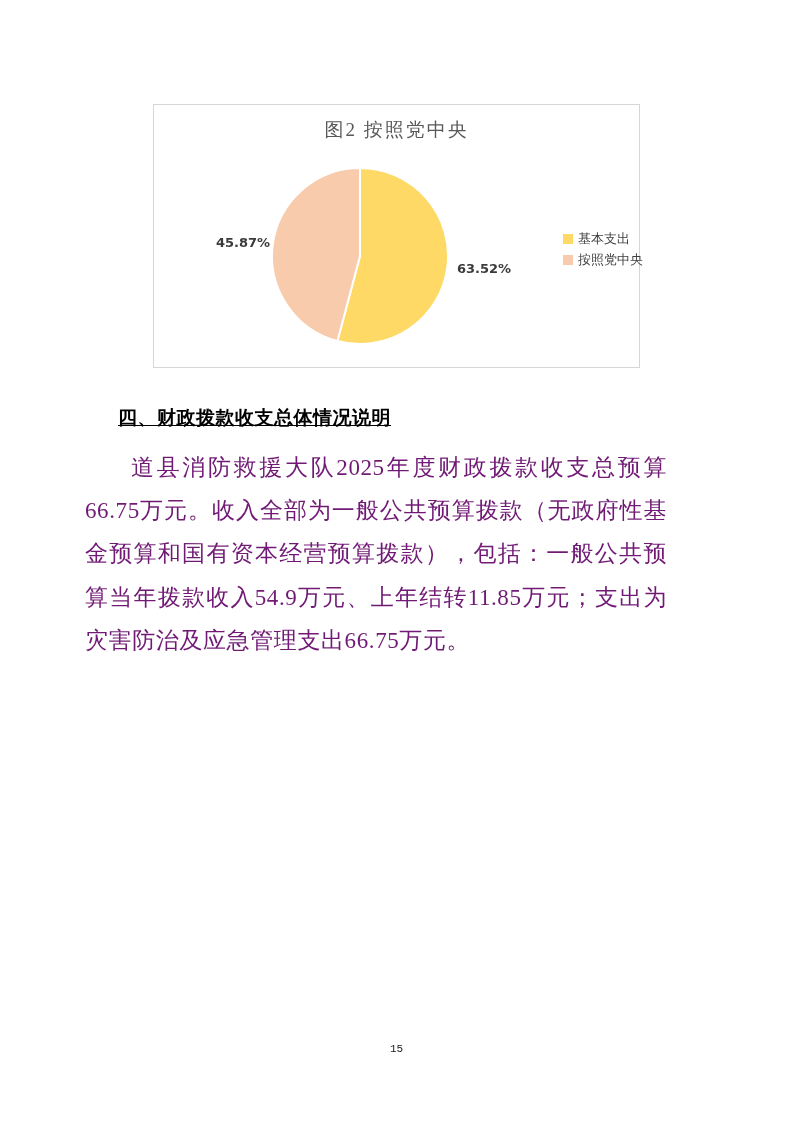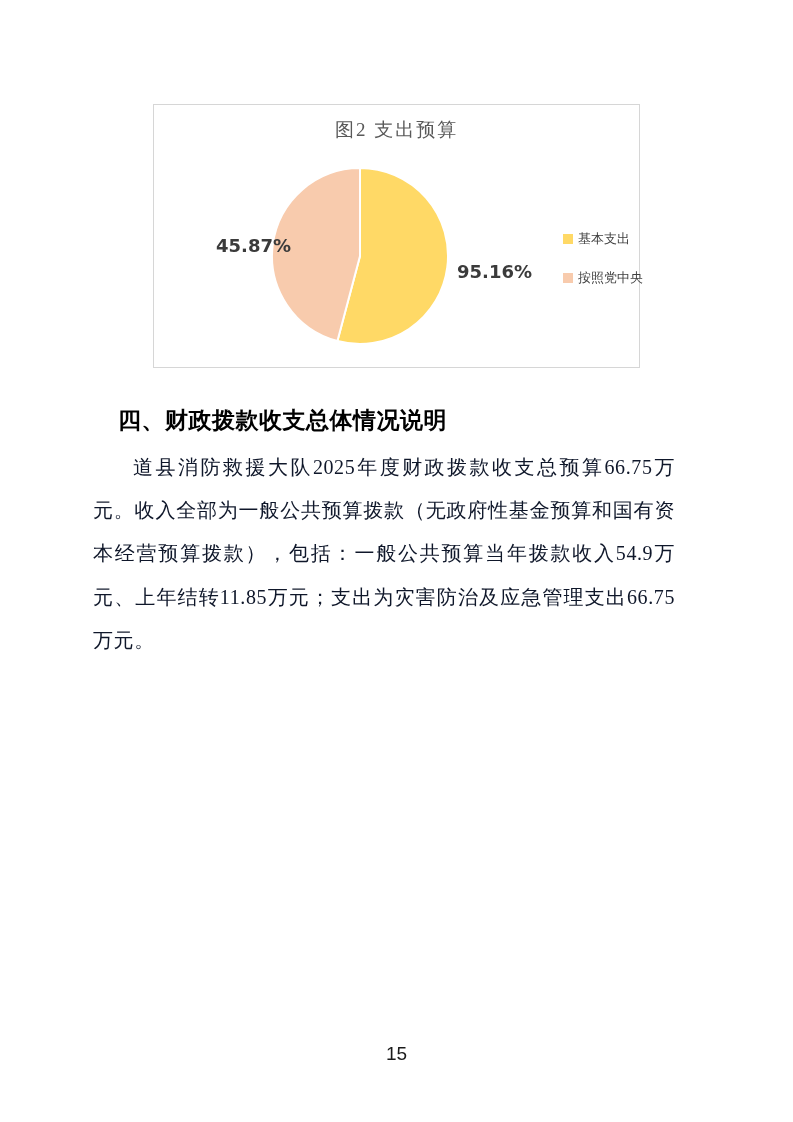--- a/index.html
+++ b/index.html
@@ -29,93 +29,94 @@
     text-align: center;
     font-size: 19px;
     letter-spacing: 2px;
     color: #595959;
     font-family: "Liberation Serif", "DejaVu Serif", serif;
   }
   .pie-svg { position: absolute; left: 0; top: 0; }
   .pct-label {
     position: absolute;
     font-family: "DejaVu Sans", "Liberation Sans", sans-serif;
-    font-size: 18px;
+    font-size: 13px;
     font-weight: 600;
     color: #3b3b3b;
     white-space: nowrap;
   }
   .pct-left  { left: 62px;  top: 130px; }
   .pct-right { left: 303px; top: 156px; }
   .legend {
     position: absolute;
     left: 409px; top: 125px;
     display: flex;
     flex-direction: column;
-    gap: 21px;
+    gap: 3px;
   }
   .legend-item { display: flex; align-items: center; gap: 5px; }
   .legend-swatch { width: 10px; height: 10px; display: inline-block; flex: 0 0 auto; }
   .legend-label {
     font-size: 13px;
     color: #404040;
     font-family: "Liberation Serif", "DejaVu Serif", serif;
     white-space: nowrap;
   }
 
   
   .sec-heading {
     position: absolute;
     left: 118px;
     font-family: "Liberation Sans", "DejaVu Sans", sans-serif;
     font-weight: bold;
-    font-size: 23px;
+    font-size: 19px;
     color: #000000;
     white-space: nowrap;
     letter-spacing: 0.5px;
+    text-decoration: underline;
   }
   .h-sec4 { top: 405px; }
   .h-sec5 { top: 711px; }
 
   .body-block {
     position: absolute;
-    left: 93px;
+    left: 85px;
     text-align: justify;
     line-height: 43.2px;
-    font-size: 20px;
-    color: #0f172a;
+    font-size: 23px;
+    color: #701a75;
   }
   .body-block p { text-indent: 2em; margin: 0; }
   .blk-sec4 { top: 446px; width: 582px; letter-spacing: 0.6px; }
   .blk-sec5 { top: 738px; width: 625px; }
 
   .page-number {
     position: absolute;
     left: 0; right: 0; top: 1043px;
     text-align: center;
-    font-size: 19px;
+    font-size: 11px;
     color: #1a1a1a;
-    font-family: Liberation Sans, sans-serif;
+    font-family: Liberation Mono, monospace;
   }
 </style>
 </head>
 <body>
 
 <div class="page">
 
   <div class="chart-panel">
-    <div class="chart-title">图2 支出预算</div>
+    <div class="chart-title">图2 按照党中央</div>
 
     <svg class="pie-svg" id="pie-svg" width="485" height="262" viewBox="0 0 485 262">
         <path d="M 206 151 L 206.00 63.00 A 88 88 0 1 1 183.42 236.05 Z" fill="#FFD966" stroke="#ffffff" stroke-width="2" stroke-linejoin="round"></path>
         <path d="M 206 151 L 183.42 236.05 A 88 88 0 0 1 206.00 63.00 Z" fill="#F8CBAD" stroke="#ffffff" stroke-width="2" stroke-linejoin="round"></path>
       </svg>
 
     <div class="pct-label pct-left">45.87%</div>
-    <div class="pct-label pct-right">95.16%</div>
+    <div class="pct-label pct-right">63.52%</div>
 
     <div class="legend">
       <div class="legend-item">
         <span class="legend-swatch" id="swatch-0" style="background: rgb(255, 217, 102);"></span>
         <span class="legend-label">基本支出</span>
       </div>
       <div class="legend-item">
         <span class="legend-swatch" id="swatch-1" style="background: rgb(248, 203, 173);"></span>
         <span class="legend-label">按照党中央</span>
       </div>

